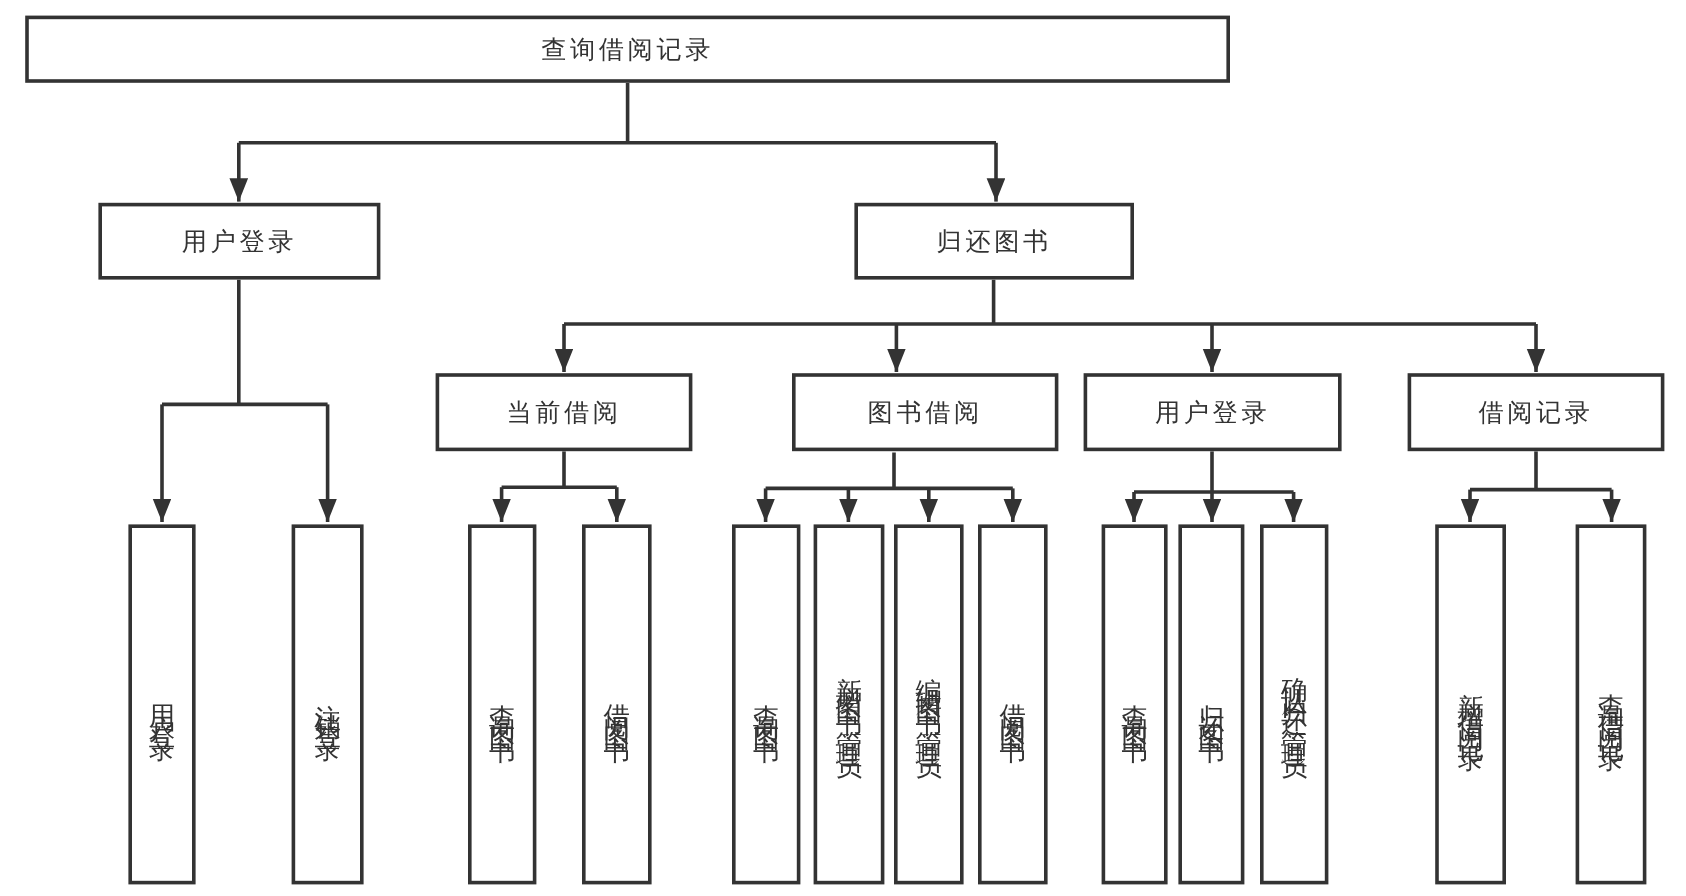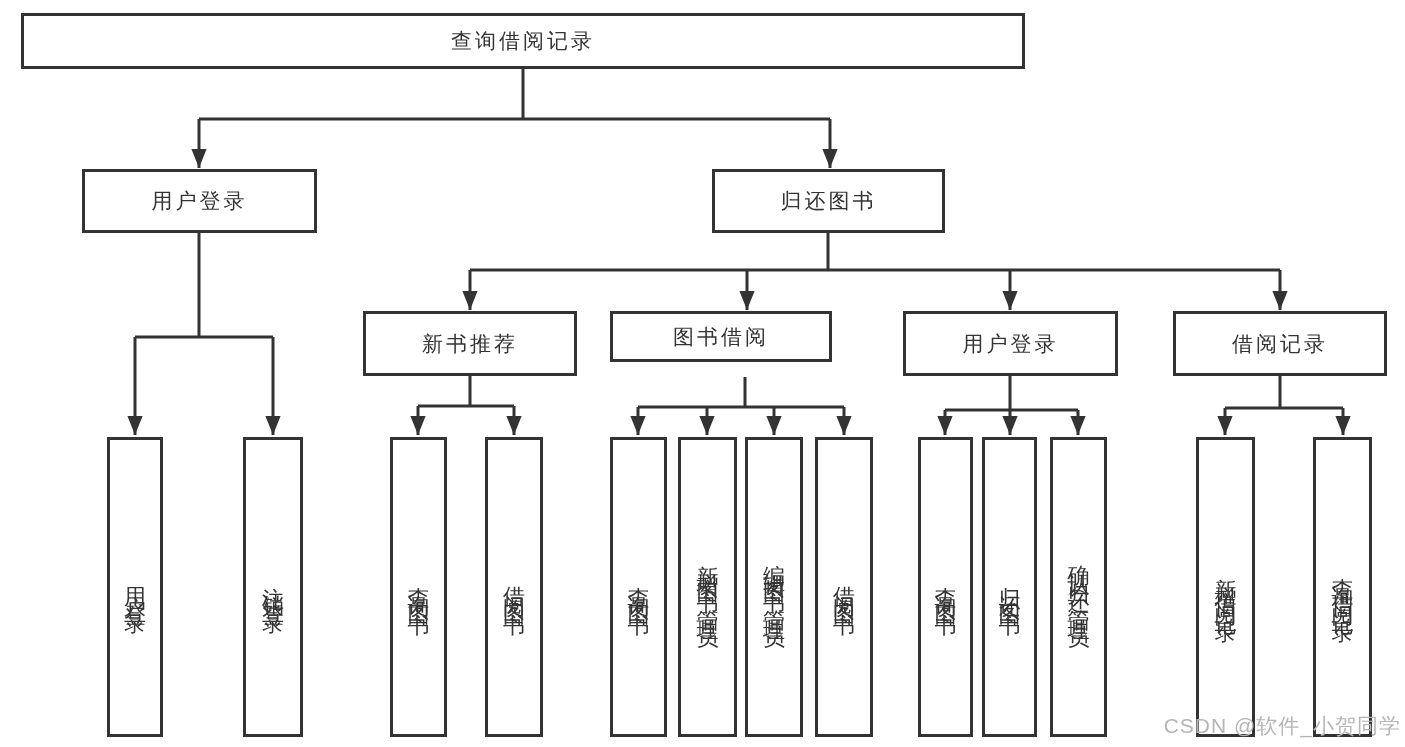--- a/index.html
+++ b/index.html
@@ -100,23 +100,23 @@
   </div>
 
   <div class="box" style="left:82px;top:169px;width:235px;height:64px">
     <span class="hlabel">用户登录</span>
   </div>
   <div class="box" style="left:712px;top:169px;width:233px;height:64px">
     <span class="hlabel">归还图书</span>
   </div>
 
   <div class="box" style="left:363px;top:311px;width:214px;height:65px">
-    <span class="hlabel">新书推荐</span>
+    <span class="hlabel">当前借阅</span>
   </div>
-  <div class="box" style="left:610px;top:311px;width:222px;height:51px">
+  <div class="box" style="left:660px;top:311px;width:222px;height:65px">
     <span class="hlabel">图书借阅</span>
   </div>
   <div class="box" style="left:903px;top:311px;width:215px;height:65px">
     <span class="hlabel">用户登录</span>
   </div>
   <div class="box" style="left:1173px;top:311px;width:214px;height:65px">
     <span class="hlabel">借阅记录</span>
   </div>
 
   <div class="box" style="left:107px;top:437px;width:56px;height:300px">
@@ -156,14 +156,13 @@
     <span class="vlabel">确认归还（管理员）</span>
   </div>
 
   <div class="box" style="left:1196px;top:437px;width:59px;height:300px">
     <span class="vlabel">新增借阅记录</span>
   </div>
   <div class="box" style="left:1313px;top:437px;width:59px;height:300px">
     <span class="vlabel">查询借阅记录</span>
   </div>
 
-  <div id="watermark">CSDN @软件_小贺同学</div>
 </div>
 
 </body></html>

